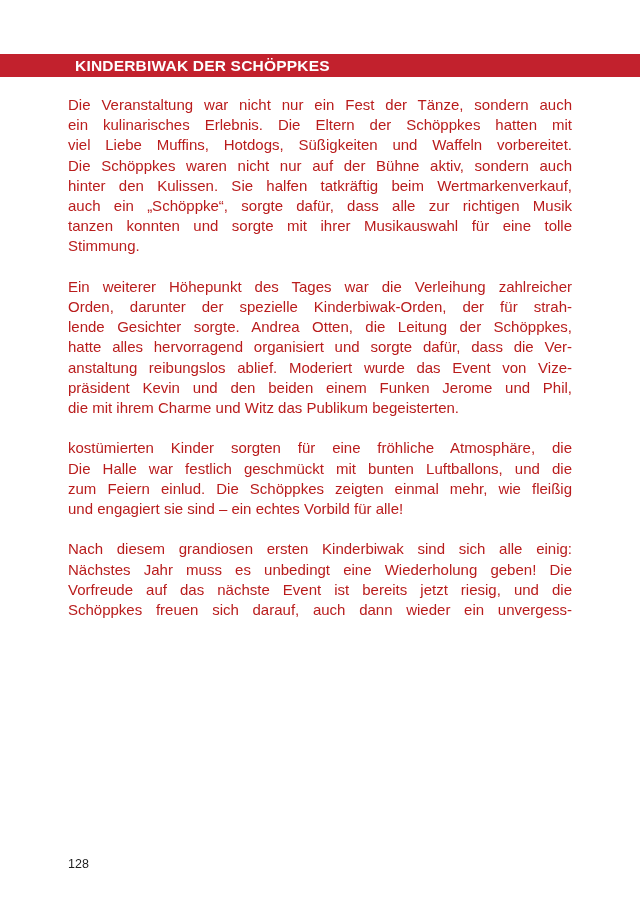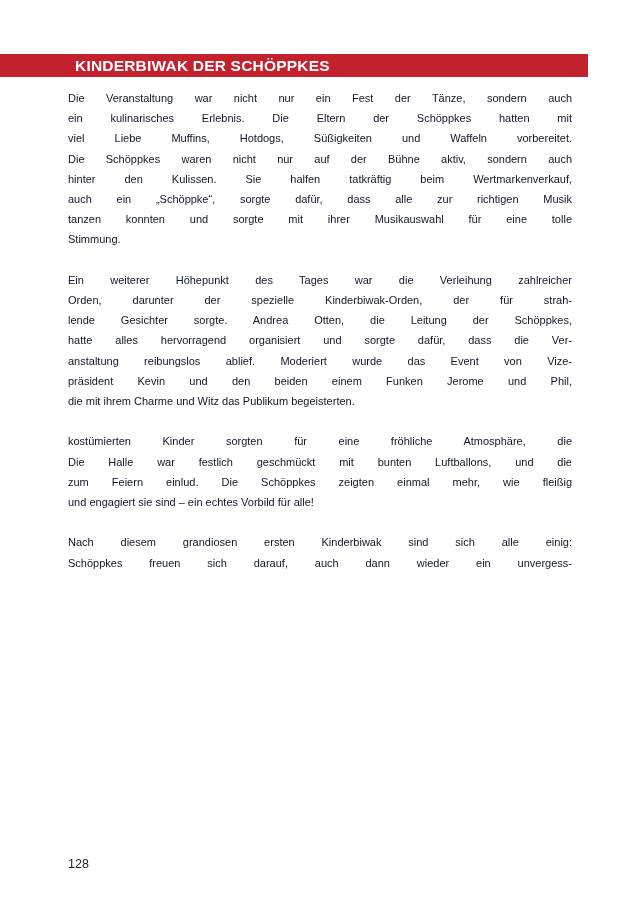--- a/index.html
+++ b/index.html
@@ -11,42 +11,42 @@
     height: 908px;
     background: #ffffff;
     position: relative;
     overflow: hidden;
     font-family: "Liberation Sans", sans-serif;
   }
   .header-bar {
     position: absolute;
     left: 0;
     top: 54px;
-    width: 588px;
+    width: 640px;
     height: 23px;
     background: #C2212D;
     display: flex;
     align-items: center;
   }
   .header-title {
     color: #ffffff;
     font-weight: bold;
     font-size: 15.5px;
     line-height: 1;
     margin: 0 0 0 75px;
     letter-spacing: 0.2px;
     white-space: nowrap;
   }
   .article {
     position: absolute;
     left: 68px;
-    top: 88px;
+    top: 95px;
     width: 504px;
-    color: #0f172a;
-    font-size: 11px;
+    color: #b91c1c;
+    font-size: 15px;
     line-height: 20.2px;
   }
   .paragraph {
     margin: 0 0 20.2px 0;
   }
   .line {
     text-align: justify;
     text-align-last: justify;
   }
   .line.last {
@@ -89,17 +89,19 @@
       <div class="line last">die mit ihrem Charme und Witz das Publikum begeisterten.</div>
     </div>
     <div class="paragraph">
       <div class="line">kostümierten Kinder sorgten für eine fröhliche Atmosphäre, die</div>
       <div class="line">Die Halle war festlich geschmückt mit bunten Luftballons, und die</div>
       <div class="line">zum Feiern einlud. Die Schöppkes zeigten einmal mehr, wie fleißig</div>
       <div class="line last">und engagiert sie sind – ein echtes Vorbild für alle!</div>
     </div>
     <div class="paragraph">
       <div class="line">Nach diesem grandiosen ersten Kinderbiwak sind sich alle einig:</div>
+      <div class="line">Nächstes Jahr muss es unbedingt eine Wiederholung geben! Die</div>
+      <div class="line">Vorfreude auf das nächste Event ist bereits jetzt riesig, und die</div>
       <div class="line">Schöppkes freuen sich darauf, auch dann wieder ein unvergess-</div>
     </div>
   </div>
 
 <div class="page-number">128</div>
 
 </body></html>

